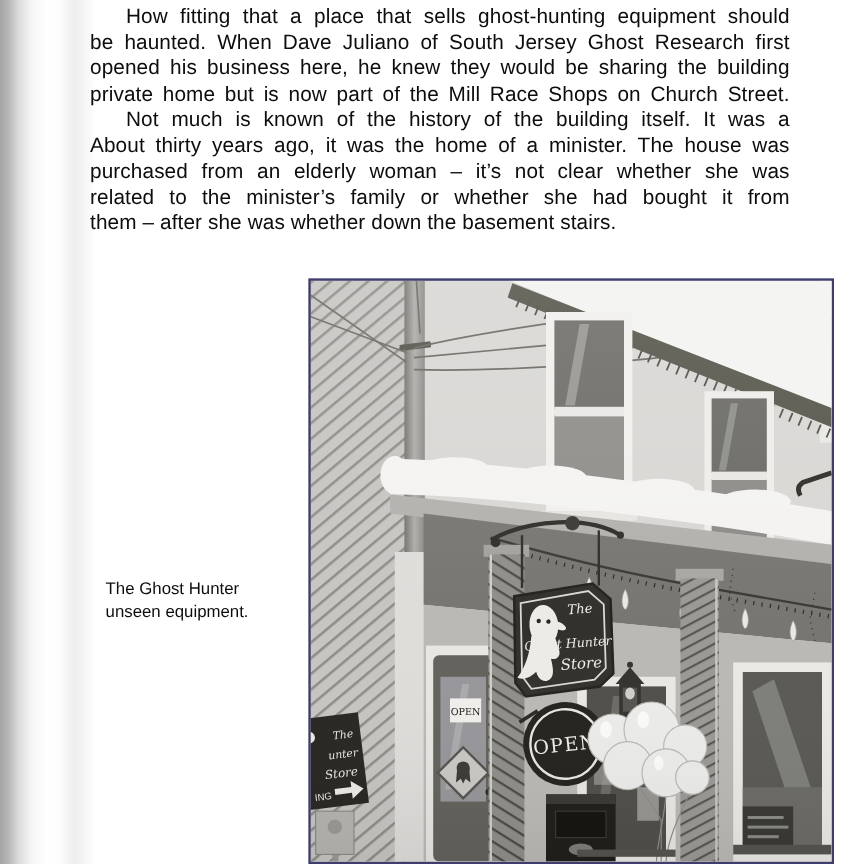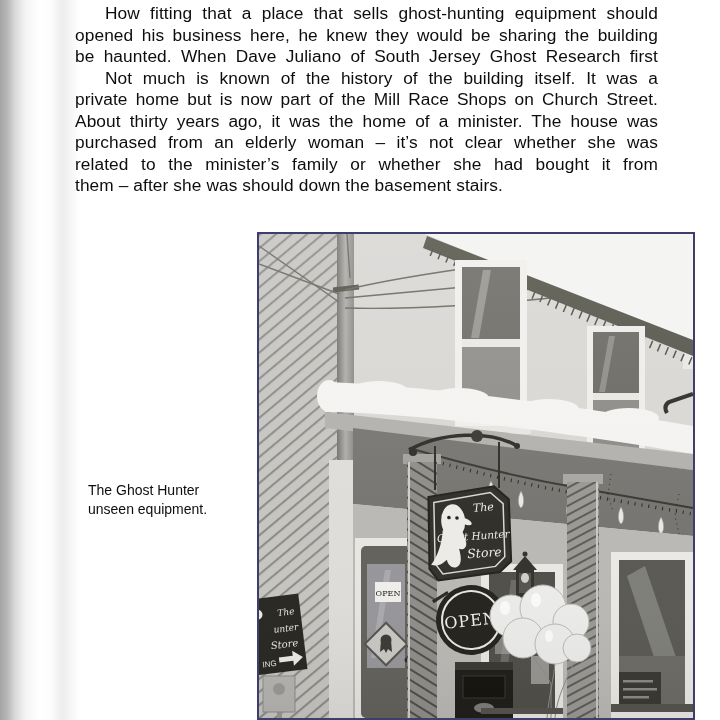--- a/index.html
+++ b/index.html
@@ -32,28 +32,28 @@
 </style>
 </head>
 <body>
 
 <div class="page">
 
   <div class="spine-edge"></div>
 
   <div class="textblock">
     <div class="line indent">How fitting that a place that sells ghost-hunting equipment should</div>
+    <div class="line">be haunted. When Dave Juliano of South Jersey Ghost Research first</div>
     <div class="line">opened his business here, he knew they would be sharing the building</div>
-    <div class="line">be haunted. When Dave Juliano of South Jersey Ghost Research first</div>
+    <div class="line">private home but is now part of the Mill Race Shops on Church Street.</div>
     <div class="line indent">Not much is known of the history of the building itself. It was a</div>
-    <div class="line">private home but is now part of the Mill Race Shops on Church Street.</div>
     <div class="line">About thirty years ago, it was the home of a minister. The house was</div>
     <div class="line">purchased from an elderly woman – it’s not clear whether she was</div>
     <div class="line">related to the minister’s family or whether she had bought it from</div>
-    <div class="line last">them – after she was should down the basement stairs.</div>
+    <div class="line last">them – after she was whether down the basement stairs.</div>
   </div>
 
   <div class="caption">
     <div>The Ghost Hunter</div>
     <div>unseen equipment.</div>
   </div>
 
   <figure class="photo">
     <svg width="434" height="484" viewBox="0 0 434 484" xmlns="http://www.w3.org/2000/svg">
       <defs>

